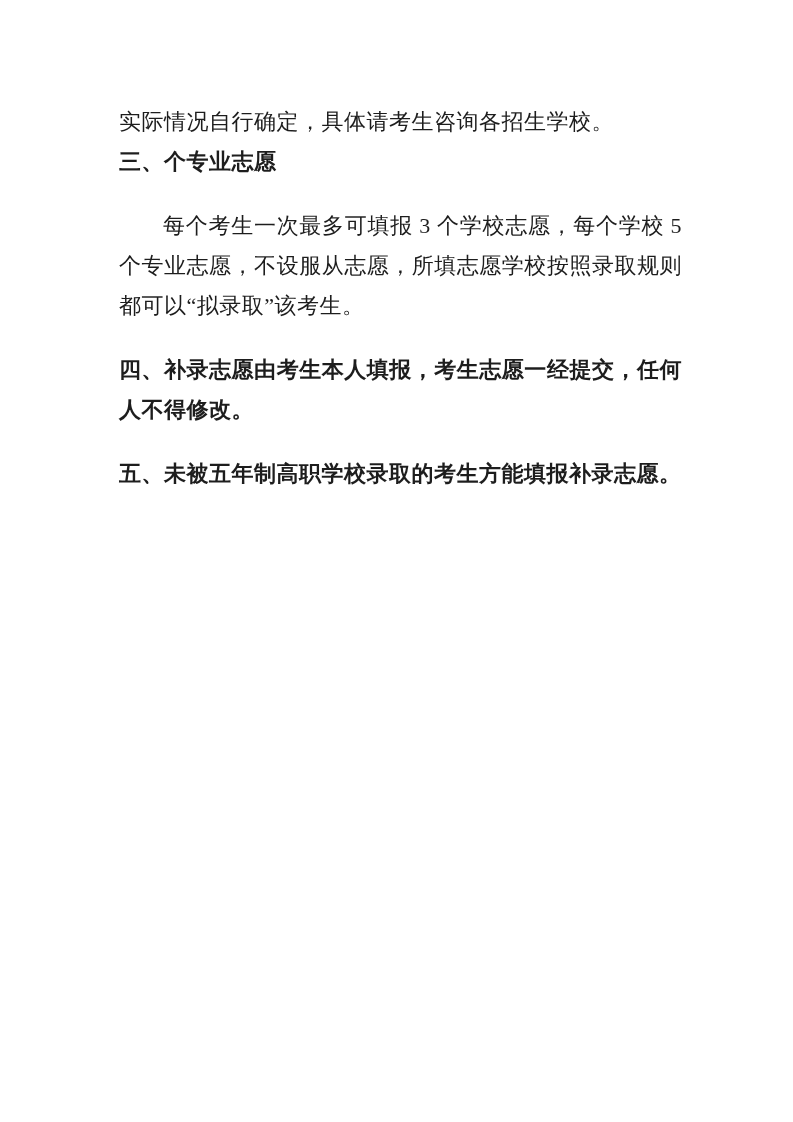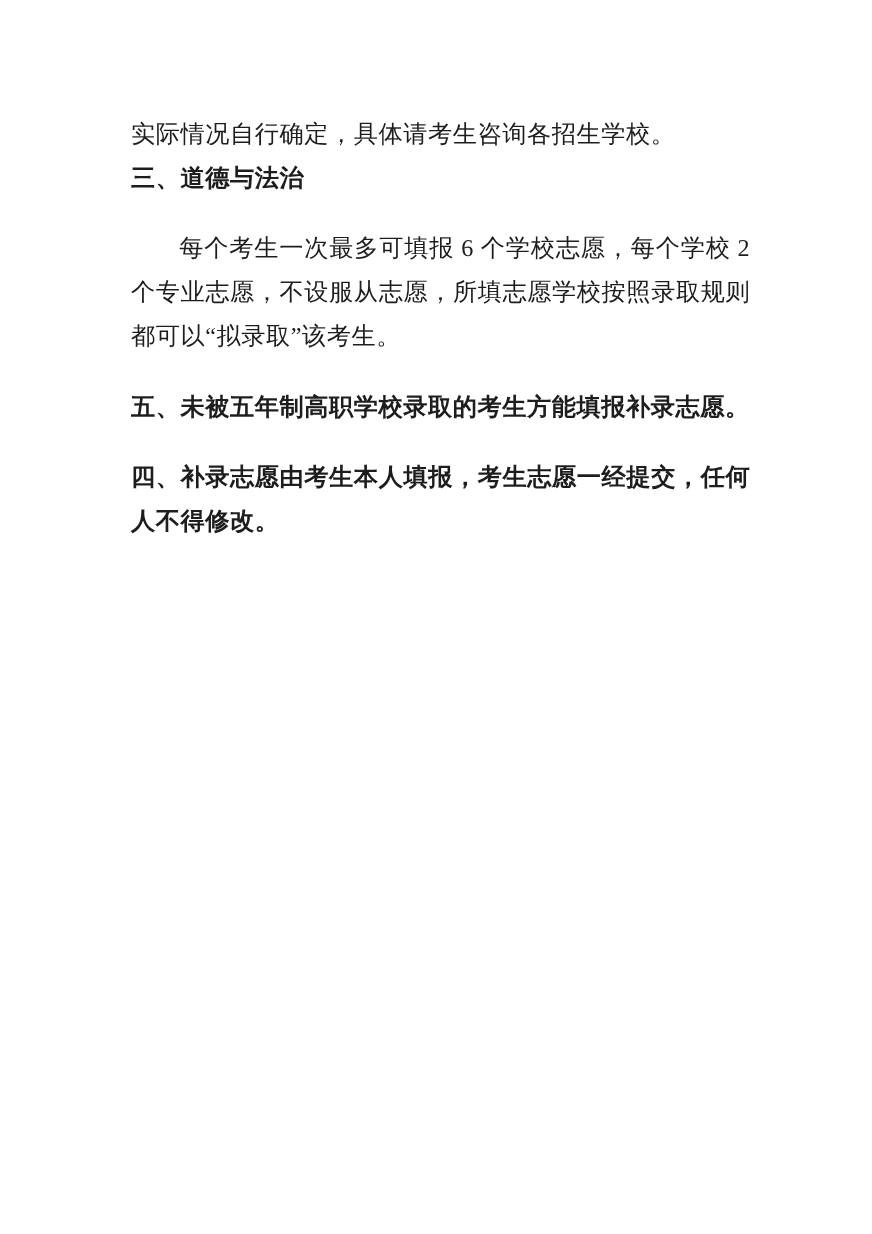--- a/index.html
+++ b/index.html
@@ -44,18 +44,18 @@
   .doc p.heading {
     text-align: left;
   }
 </style>
 </head>
 <body>
 
 <div class="page">
   <div class="doc">
     <p class="body no-gap">实际情况自行确定，具体请考生咨询各招生学校。</p>
-    <p class="heading">三、道德与法治</p>
-    <p class="body indent">每个考生一次最多可填报 6 个学校志愿，每个学校 2 个专业志愿，不设服从志愿，所填志愿学校按照录取规则都可以“拟录取”该考生。</p>
+    <p class="heading">三、个专业志愿</p>
+    <p class="body indent">每个考生一次最多可填报 3 个学校志愿，每个学校 5 个专业志愿，不设服从志愿，所填志愿学校按照录取规则都可以“拟录取”该考生。</p>
+    <p class="bold">四、补录志愿由考生本人填报，考生志愿一经提交，任何人不得修改。</p>
     <p class="bold">五、未被五年制高职学校录取的考生方能填报补录志愿。</p>
-    <p class="bold">四、补录志愿由考生本人填报，考生志愿一经提交，任何人不得修改。</p>
   </div>
 </div>
 
 </body></html>

